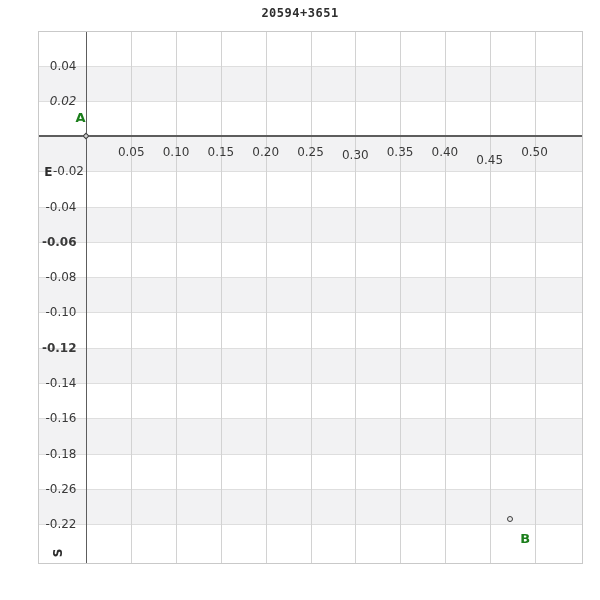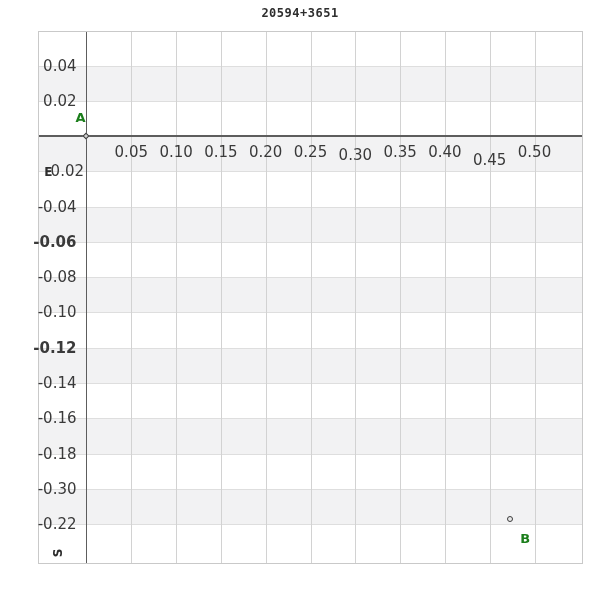--- a/index.html
+++ b/index.html
@@ -13,21 +13,21 @@
     color:#2e2e2e; letter-spacing:0.5px;
   }
   .plot {
     position:absolute; left:38px; top:31px; width:545px; height:533px;
     box-sizing:border-box; border:1px solid #c9c9c9; background:#ffffff;
   }
   .band   { position:absolute; left:0; width:100%; }
   .vgrid  { position:absolute; top:0; height:100%; width:1px; }
   .hgrid  { position:absolute; left:0; width:100%; height:1px; }
   .axisln { position:absolute; }
-  .tick   { position:absolute; font-size:15px; color:#3a3a3a; white-space:nowrap;
+  .tick   { position:absolute; font-size:12px; color:#3a3a3a; white-space:nowrap;
             line-height:14px; height:14px; }
   .xtick  { transform:translateX(-50%); }
   .ytick  { text-align:right; }
   .marker { position:absolute; box-sizing:border-box; }
   .marker.diamond { transform:translate(-50%,-50%) rotate(45deg); }
   .marker.circle  { transform:translate(-50%,-50%); border-radius:50%; }
   .anno   { position:absolute; font-weight:bold; white-space:nowrap;
             transform:translate(-50%,-50%); }
   .anno.rot90 { transform:translate(-50%,-50%) rotate(-90deg); }
 </style>
@@ -72,31 +72,31 @@
     <div class="tick xtick" style="left: 137.094px; top: 113.083px; color: rgb(58, 58, 58);">0.10</div>
     <div class="tick xtick" style="left: 181.896px; top: 113.083px; color: rgb(58, 58, 58);">0.15</div>
     <div class="tick xtick" style="left: 226.698px; top: 113.083px; color: rgb(58, 58, 58);">0.20</div>
     <div class="tick xtick" style="left: 271.5px; top: 113.083px; color: rgb(58, 58, 58);">0.25</div>
     <div class="tick xtick" style="left: 316.302px; top: 116px; color: rgb(58, 58, 58);">0.30</div>
     <div class="tick xtick" style="left: 361.104px; top: 113.083px; color: rgb(58, 58, 58);">0.35</div>
     <div class="tick xtick" style="left: 405.906px; top: 113.083px; color: rgb(58, 58, 58);">0.40</div>
     <div class="tick xtick" style="left: 450.708px; top: 113.083px; color: rgb(58, 58, 58); margin-top: 8px;">0.45</div>
     <div class="tick xtick" style="left: 495.51px; top: 113.083px; color: rgb(58, 58, 58);">0.50</div>
     <div class="tick ytick" style="right: 505.51px; top: 26.5183px; color: rgb(58, 58, 58);">0.04</div>
-    <div class="tick ytick" style="right: 505.51px; top: 61.8007px; color: rgb(58, 58, 58);">0.02</div>
+    <div class="tick ytick" style="right: 505.51px; top: 61.8007px; color: rgb(58, 58, 58); font-style: italic;">0.02</div>
     <div class="tick ytick" style="right: 498px; top: 132.365px; color: rgb(58, 58, 58);">-0.02</div>
     <div class="tick ytick" style="right: 505.51px; top: 167.648px; color: rgb(58, 58, 58);">-0.04</div>
     <div class="tick ytick" style="right: 505.51px; top: 202.93px; color: rgb(58, 58, 58); font-weight: bold;">-0.06</div>
     <div class="tick ytick" style="right: 505.51px; top: 238.213px; color: rgb(58, 58, 58);">-0.08</div>
     <div class="tick ytick" style="right: 505.51px; top: 273.495px; color: rgb(58, 58, 58);">-0.10</div>
     <div class="tick ytick" style="right: 505.51px; top: 308.777px; color: rgb(58, 58, 58); font-weight: bold;">-0.12</div>
     <div class="tick ytick" style="right: 505.51px; top: 344.06px; color: rgb(58, 58, 58);">-0.14</div>
     <div class="tick ytick" style="right: 505.51px; top: 379.342px; color: rgb(58, 58, 58);">-0.16</div>
     <div class="tick ytick" style="right: 505.51px; top: 414.625px; color: rgb(58, 58, 58);">-0.18</div>
-    <div class="tick ytick" style="right: 505.51px; top: 449.907px; color: rgb(58, 58, 58);">-0.30</div>
+    <div class="tick ytick" style="right: 505.51px; top: 449.907px; color: rgb(58, 58, 58);">-0.26</div>
     <div class="tick ytick" style="right: 505.51px; top: 485.189px; color: rgb(58, 58, 58);">-0.22</div>
     <div class="marker diamond" style="left: 47.4901px; top: 104.083px; width: 5px; height: 5px; border: 1px solid rgb(60, 60, 60); background: rgb(210, 210, 210);"></div>
     <div class="marker circle" style="left: 471.317px; top: 486.897px; width: 6px; height: 6px; border: 1px solid rgb(60, 60, 60); background: rgb(233, 233, 233);"></div>
     <div class="anno" style="left: 41.4901px; top: 85.0831px; color: rgb(27, 126, 27); font-size: 13px;">A</div>
     <div class="anno" style="left: 486.317px; top: 505.897px; color: rgb(27, 126, 27); font-size: 13px;">B</div>
     <div class="anno" style="left: 9.40842px; top: 140.248px; color: rgb(45, 45, 45); font-size: 12px;">E</div>
     <div class="anno rot90" style="left: 18.7272px; top: 520.945px; color: rgb(45, 45, 45); font-size: 12px;">S</div>
   </div>
 
 </body></html>

